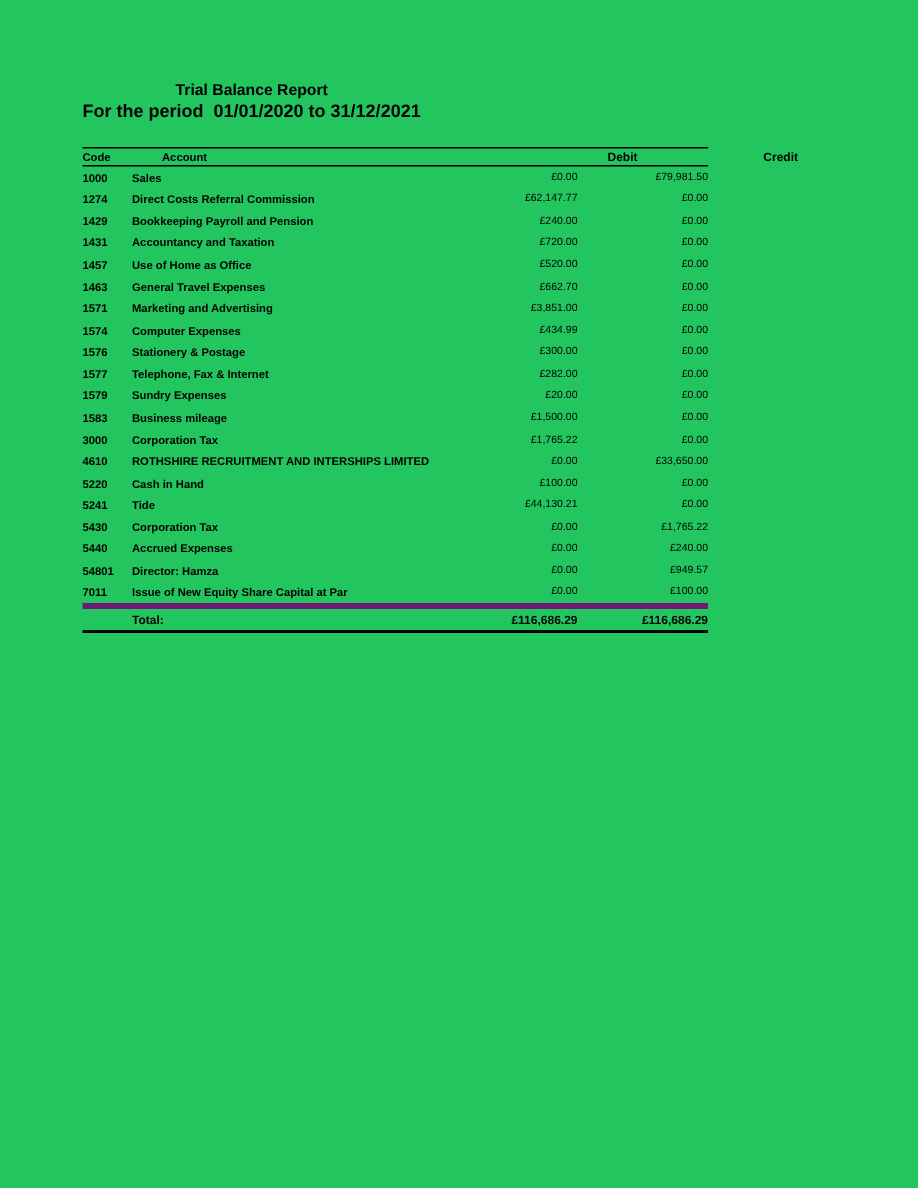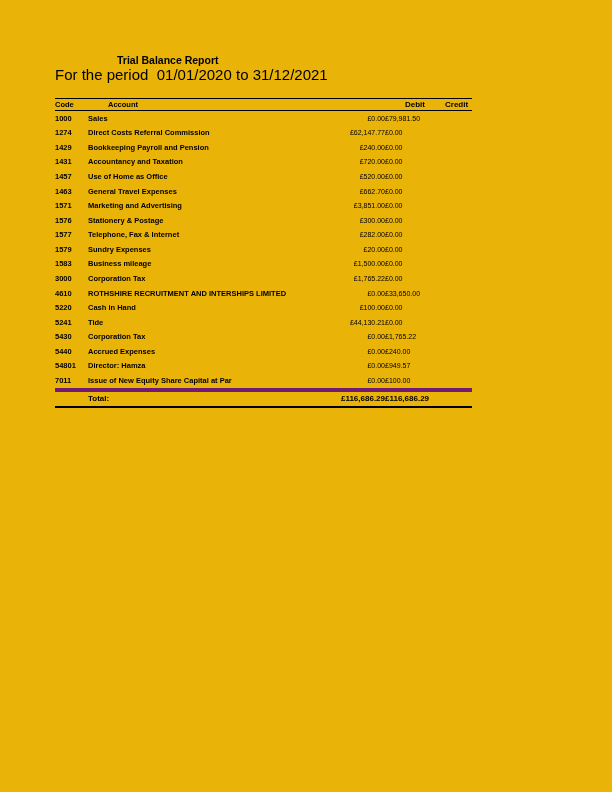--- a/index.html
+++ b/index.html
@@ -6,37 +6,37 @@
   html, body { background: #ffffff; }
   body {
     width: 612px; height: 792px;
     font-family: "Liberation Sans", sans-serif;
     color: #000;
     position: relative;
     overflow: hidden;
   }
   .page {
     position: absolute; inset: 0;
-    background: #eab308;
+    background: #22c55e;
   }
   .report {
     position: absolute;
     left: 55px; top: 54px;
     width: 417px;
   }
   .title {
     font-size: 10.5px;
     font-weight: bold;
     line-height: 13px;
     margin-left: 62px;
     white-space: pre;
   }
   .subtitle {
-    font-size: 15px;
-    font-weight: normal;
+    font-size: 12px;
+    font-weight: bold;
     line-height: 15px;
     white-space: pre;
   }
   .table { margin-top: 16px; width: 417px; }
   .thead, .trow, .total-row {
     display: grid;
     grid-template-columns: 33px 209px 88px 87px;
     align-items: center;
   }
   .thead {
@@ -44,21 +44,21 @@
     border-top: 1.2px solid #000;
     border-bottom: 1.2px solid #000;
     font-size: 8px;
     font-weight: bold;
     gap: 20px;
   }
   .trow { height: 14.57px; }
   .c-code   { text-align: left;  font-size: 7.5px; font-weight: bold; }
   .c-account{ text-align: left;  font-size: 7.5px; font-weight: bold; white-space: nowrap; overflow: hidden; }
   .c-debit  { text-align: right; font-size: 7px;  font-weight: normal; }
-  .c-credit { text-align: left; font-size: 7px;  font-weight: normal; }
+  .c-credit { text-align: right; font-size: 7px;  font-weight: normal; }
   .thead .c-debit, .thead .c-credit { font-size: 8px; font-weight: bold; }
   .total-row {
     height: 20px;
     border-top: 4px solid #701a75;
     border-bottom: 2px solid #000;
   }
   .total-row .c-account { font-size: 8px; }
   .total-row .c-debit, .total-row .c-credit { font-size: 8px; font-weight: bold; }
 </style>
 </head>
@@ -122,20 +122,26 @@
           </div>
 
 
           <div class="trow">
             <span class="c-code">1571</span>
             <span class="c-account">Marketing and Advertising</span>
             <span class="c-debit">£3,851.00</span>
             <span class="c-credit">£0.00</span>
           </div>
 
+          <div class="trow">
+            <span class="c-code">1574</span>
+            <span class="c-account">Computer Expenses</span>
+            <span class="c-debit">£434.99</span>
+            <span class="c-credit">£0.00</span>
+          </div>
 
           <div class="trow">
             <span class="c-code">1576</span>
             <span class="c-account">Stationery &amp; Postage</span>
             <span class="c-debit">£300.00</span>
             <span class="c-credit">£0.00</span>
           </div>
 
           <div class="trow">
             <span class="c-code">1577</span>

